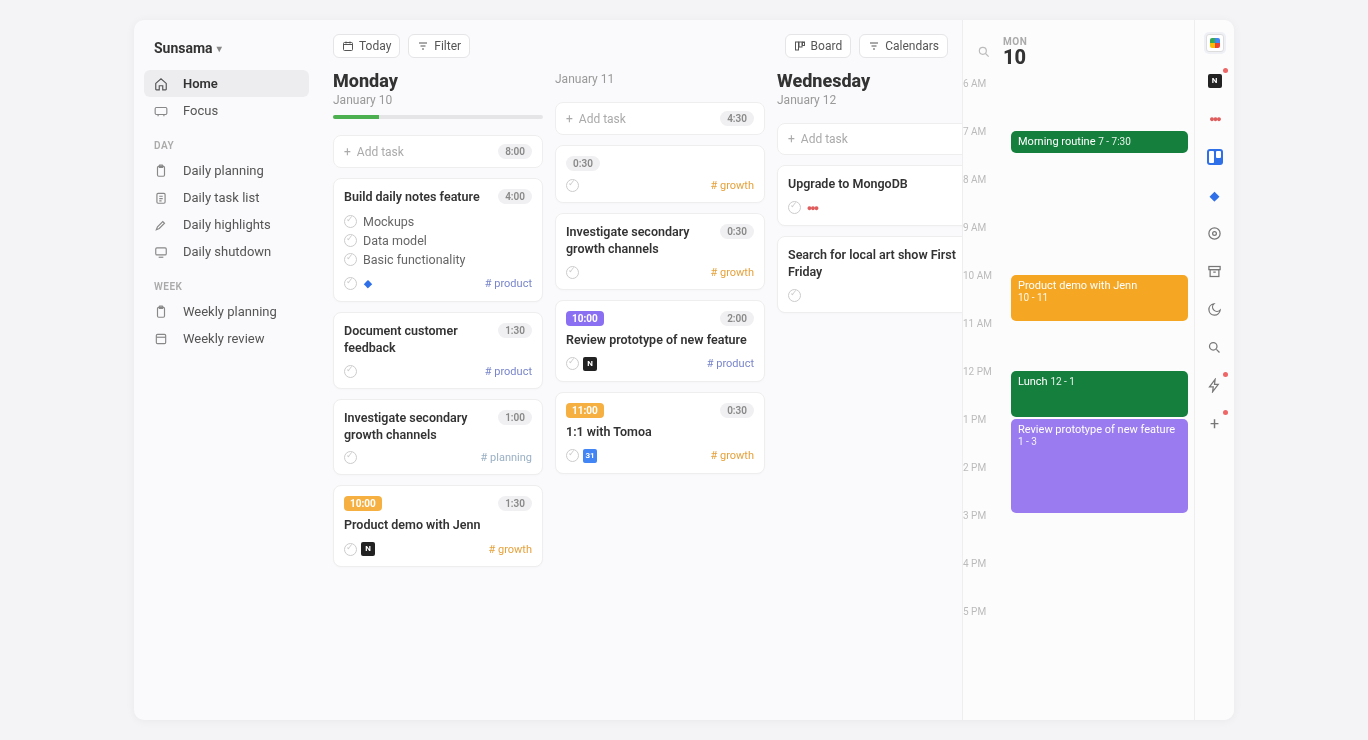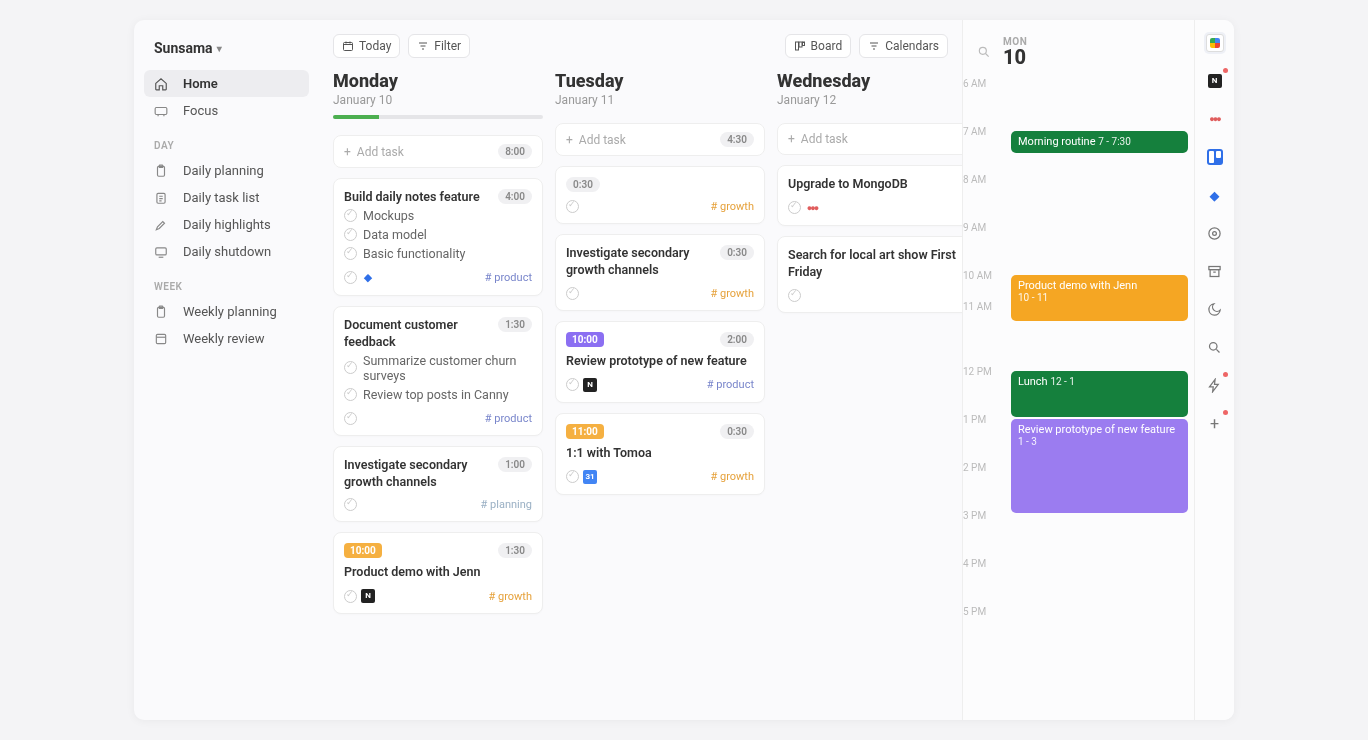--- a/index.html
+++ b/index.html
@@ -71,21 +71,21 @@
   }
   .add-task-left { display: flex; align-items: center; gap: 6px; color: #aaa;}
   .dur-pill { background: #f0f0f2; color: #888; border-radius: 10px; padding: 2px 7px; font-size: 10px; font-weight: 600;}
   .card {
     background: #fff; border: 1px solid #eee; border-radius: 8px;
     padding: 10px; margin-top: 10px; font-size: 12.5px; color: #444;
     box-shadow: 0 1px 2px rgba(0,0,0,.02);
   }
   .card-top { display: flex; justify-content: space-between; align-items: flex-start; gap: 6px;}
   .card-title { font-weight: 600; color: #333; line-height: 1.35;}
-  .subtasks { }
+  .subtasks { margin-top: 6px; }
   .subtask { display: flex; align-items: center; gap: 6px; color: #666; padding: 2px 0;}
   .check { width: 13px; height: 13px; border: 1.4px solid #ccc; border-radius: 50%; flex-shrink: 0; position: relative;}
   .check::after { content:"✓"; position:absolute; top:-2px; left:1px; font-size:9px; color:#ccc;}
   .card-foot { display: flex; justify-content: space-between; align-items: center; margin-top: 8px;}
   .foot-left { display: flex; align-items: center; gap: 4px; }
   .tag { font-size: 11px; }
   .tag-product::before, .tag-growth::before, .tag-planning::before { content:"# "; }
   .tag-product { color: #7986cb; }
   .tag-growth { color: #e6a23c; }
   .tag-planning { color: #9ab0c4; }
@@ -298,30 +298,20 @@
         <span class="mini-icon mi-diamond">◆</span>
       </div>
       <span class="tag tag-product">product</span>
     </div>
           </div>
           <div class="card">
             <div class="card-top">
         <div class="card-title">Document customer feedback</div>
         <span class="dur-pill">1:30</span>
       </div>
-            <div class="subtasks">
-              <div class="subtask">
-          <span class="check"></span>
-          <span>Summarize customer churn surveys</span>
-              </div>
-              <div class="subtask">
-          <span class="check"></span>
-          <span>Review top posts in Canny</span>
-              </div>
-            </div>
             <div class="card-foot">
       <div class="foot-left">
         <span class="check"></span>
 
       </div>
       <span class="tag tag-product">product</span>
     </div>
           </div>
           <div class="card">
             <div class="card-top">
@@ -346,21 +336,20 @@
       <div class="foot-left">
         <span class="check"></span>
         <span class="mini-icon mi-notion">N</span>
       </div>
       <span class="tag tag-growth">growth</span>
     </div>
           </div>
         </div>
         <div class="col">
           <div class="col-head">
-      <div class="col-title">Tuesday</div>
       <div class="col-date">January 11</div>
 
     </div>
     <div class="add-task">
       <span class="add-task-left">
               <span>+</span>
       <span>Add task</span>
             </span>
       <span class="dur-pill">4:30</span>
     </div>
@@ -473,21 +462,21 @@
         <div class="dow">MON</div>
         <div class="dnum">10</div>
       </div>
     </div>
     <div class="timeline" id="timeline">
         <div class="hour" style="top: 10px;">6 AM</div>
         <div class="hour" style="top: 58px;">7 AM</div>
         <div class="hour" style="top: 106px;">8 AM</div>
         <div class="hour" style="top: 154px;">9 AM</div>
         <div class="hour" style="top: 202px;">10 AM</div>
-        <div class="hour" style="top: 233px;">11 AM</div>
+        <div class="hour" style="top: 250px;">11 AM</div>
         <div class="hour" style="top: 298px;">12 PM</div>
         <div class="hour" style="top: 346px;">1 PM</div>
         <div class="hour" style="top: 394px;">2 PM</div>
         <div class="hour" style="top: 442px;">3 PM</div>
         <div class="hour" style="top: 490px;">4 PM</div>
         <div class="hour" style="top: 538px;">5 PM</div>
         <div class="event ev-blue" style="top: 58px; height: 22px;"><span>Morning routine</span> <span class="ev-sub">7 - 7:30</span></div>
         <div class="event ev-orange" style="top: 202px; height: 46px;">
           <div>Product demo with Jenn</div>
           <div class="ev-sub">10 - 11</div>

